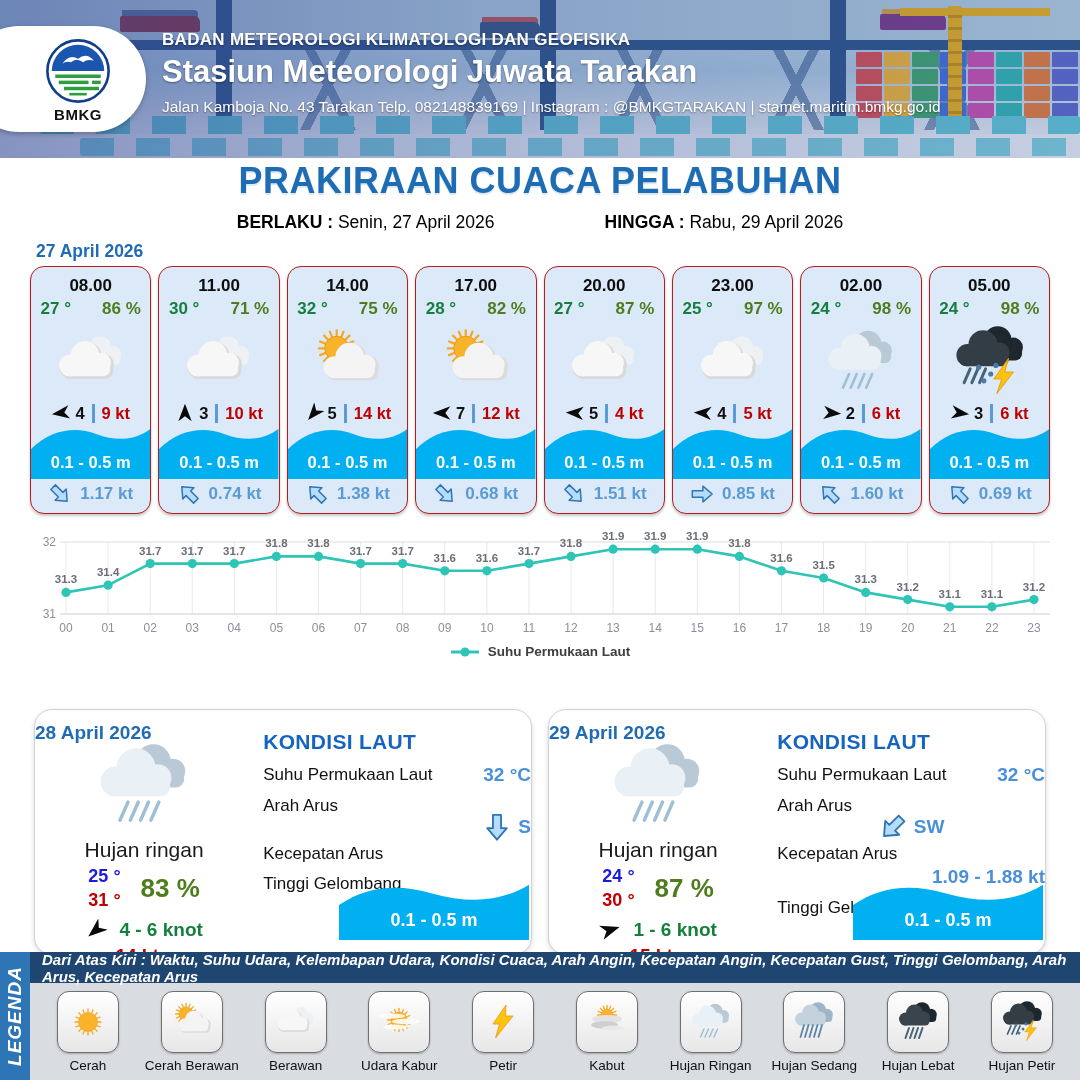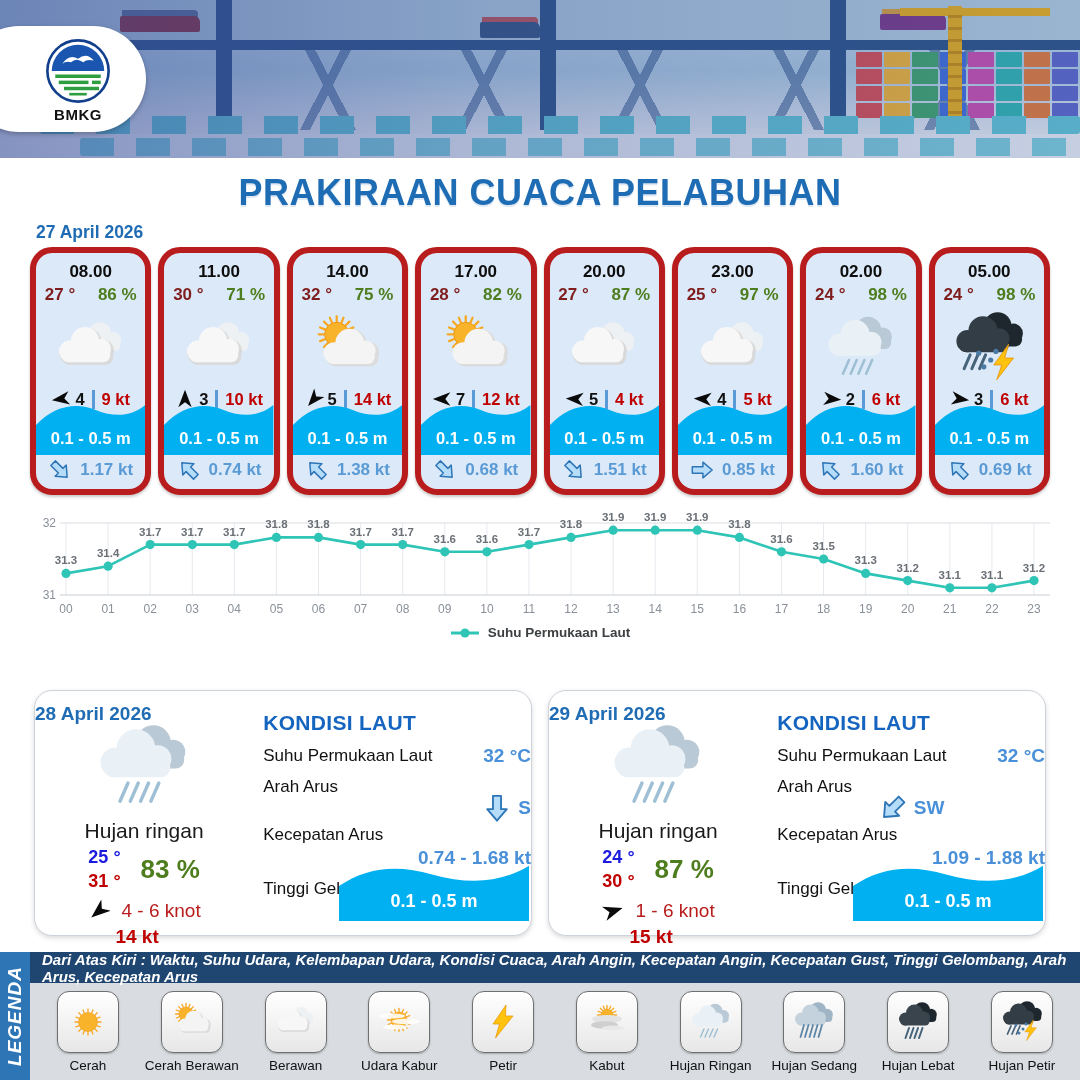--- a/index.html
+++ b/index.html
@@ -43,37 +43,37 @@
   .logo-mark { width:92px; text-align:center; }
   .logo-mark svg { display:block; margin:0 auto; }
   .logo-text { font-size:15px; font-weight:700; color:#111; letter-spacing:.5px; margin-top:0; }
 
   .hdr-text { position:absolute; left:162px; top:30px; color:#fff; }
   .hdr-agency { font-size:17px; font-weight:700; letter-spacing:.3px; text-shadow:0 1px 2px rgba(0,0,0,.4); }
   .hdr-station { font-size:31px; font-weight:700; margin-top:4px; text-shadow:0 1px 2px rgba(0,0,0,.4); }
   .hdr-address { font-size:15.5px; margin-top:8px; text-shadow:0 1px 2px rgba(0,0,0,.4); }
 
   
-  .titleblock { text-align:center; margin-top:14px; }
+  .titleblock { text-align:center; margin-top:2px; }
   .title-main { font-size:36px; font-weight:800; color:#1e6cb3; letter-spacing:.5px;
     text-shadow:0 2px 0 rgba(220,230,242,.9); }
   .title-sub { font-size:27px; font-weight:800; color:#3f8ad2; margin-top:4px; }
   .validity { display:flex; justify-content:center; gap:110px; margin-top:10px; font-size:17.5px; color:#000; }
   .validity b { font-weight:800; }
   .date-label { margin:8px 0 4px 36px; color:#1f6cb5; font-weight:800; font-size:17.5px; }
 
   
   .cards { display:flex; gap:7px; margin:0 30px; height:248px; }
   .hcard { flex:1; position:relative; overflow:hidden; background:#dbe9f8;
-    border:6px solid #b91c1c; border-radius:22px; box-shadow:0 2px 3px rgba(0,0,0,.22);
+    border:1px solid #b91c1c; border-radius:14px; box-shadow:0 2px 3px rgba(0,0,0,.22);
     display:flex; flex-direction:column; align-items:center; }
   .h-time { font-size:17px; font-weight:800; color:#0d0d0d; margin-top:9px; }
   .h-th { display:flex; justify-content:space-between; width:84%; margin-top:3px;
     font-size:17px; font-weight:800; }
-  .h-temp { color:#7f1d1d; } .h-hum { color:#4e7d1e; }
+  .h-temp { color:#15803d; } .h-hum { color:#4e7d1e; }
   .h-icon { height:82px; display:flex; align-items:center; justify-content:center; margin-top:2px; }
   .h-wind { display:flex; align-items:center; gap:4px; font-size:16.5px; font-weight:800; color:#111; }
   .h-sep { width:3px; height:19px; background:#5b9bd5; margin:0 3px; }
   .h-gust { color:#c00000; }
   .h-wave { position:absolute; bottom:34px; left:0; right:0; height:62px; }
   .h-wave svg { position:absolute; inset:0; width:100%; height:100%; }
   .wave-label { position:absolute; bottom:7px; width:100%; text-align:center;
     color:#fff; font-weight:800; font-size:16.5px; }
   .h-cur { position:absolute; bottom:4px; left:0; right:0; height:30px;
     display:flex; align-items:center; justify-content:center; gap:8px;
@@ -90,21 +90,21 @@
     border:1.5px solid #cdd3da; border-radius:18px; box-shadow:0 2px 5px rgba(0,0,0,.15);
     padding:12px 0; display:flex;margin-top:40px; }
   .d-left { width:44%; display:flex; flex-direction:column; align-items:center; }
   .d-date { align-self:flex-start; color:#1f6cb5; font-weight:800; font-size:19px; }
   .d-icon { margin-top:-6px; height:100px; }
   .d-cond { font-size:21px; color:#1a1a1a; margin-top:0px; }
   .d-temps { display:flex; align-items:center; gap:20px; margin-top:2px; }
   .d-minmax { display:flex; flex-direction:column; font-size:18px; font-weight:800; line-height:1.35; }
   .d-min { color:#1a1ae0; } .d-max { color:#c00000; }
   .d-hum { font-size:26px; font-weight:800; color:#4e7d1e; }
-  .d-wind { display:flex; align-items:center; gap:12px; font-size:19px; font-weight:400; color:#b91c1c; margin-top:6px; }
+  .d-wind { display:flex; align-items:center; gap:12px; font-size:19px; font-weight:700; color:#15803d; margin-top:6px; }
   .d-gust { color:#c00000; font-size:19px; font-weight:800; margin-top:4px; margin-left:-14px; }
 
   .d-right { flex:1; position:relative; padding-left:10px; padding-top:8px; }
   .k-title { color:#1565c0; font-weight:800; font-size:21px; letter-spacing:.3px; }
   .k-row { display:flex; justify-content:space-between; align-items:center; margin-top:10px; font-size:17px; color:#111; }
   .k-val { color:#4a90d9; font-weight:800; font-size:19px; }
   .k-dir { display:flex; align-items:center; gap:6px; margin-top:-4px; }
   .k-speed-val { text-align:right; color:#4a90d9; font-weight:800; font-size:19px; margin-top:2px; }
   .k-wavebadge { position:absolute; right:2px; bottom:2px; width:190px; height:64px; }
   .k-wavebadge svg { position:absolute; inset:0; width:100%; height:100%; }
@@ -191,24 +191,35 @@
           <rect x="18" y="51" width="34" height="4"></rect>
           <rect x="56" y="51" width="10" height="4"></rect>
           <rect x="24" y="58" width="40" height="4"></rect>
           <rect x="30" y="65" width="20" height="3"></rect>
         </g>
       </svg>
       <div class="logo-text">BMKG</div>
     </div>
   </div>
 
+  <div class="hdr-text">
+    <div class="hdr-agency">BADAN METEOROLOGI KLIMATOLOGI DAN GEOFISIKA</div>
+    <div class="hdr-station">Stasiun Meteorologi Juwata Tarakan</div>
+    <div class="hdr-address">Jalan Kamboja No. 43 Tarakan  Telp. 082148839169 | Instagram : @BMKGTARAKAN | stamet.maritim.bmkg.go.id</div>
+  </div>
 </div>
 
 <div class="titleblock">
   <div class="title-main">PRAKIRAAN CUACA PELABUHAN</div>
+  <div class="validity">
+    <div><b>BERLAKU :</b>
+      <span>Senin, 27 April 2026</span></div>
+    <div><b>HINGGA :</b>
+      <span>Rabu, 29 April 2026</span></div>
+  </div>
 </div>
 
 <div class="date-label">27 April 2026</div>
 
 <div class="cards" id="hourly-cards">
   <div class="hcard">
     <div class="h-time">08.00</div>
     <div class="h-th">
       <span class="h-temp">27 °</span>
       <span class="h-hum">86 %</span>
@@ -824,21 +835,20 @@
         <span>
             <svg viewBox="0 0 26 26" width="30" height="30" style="display:block">
     <path transform="rotate(90 13 13)" d="M2.5,9.5 L14,9.5 L14,4.5 L24,13 L14,21.5 L14,16.5 L2.5,16.5 Z" fill="#b5dcf8" stroke="#2e75b6" stroke-width="1.6" stroke-linejoin="round"></path>
             </svg>
           </span>
         <span class="k-val">S</span>
       </div>
       <div class="k-row" style="margin-top:2px">
         <span>Kecepatan Arus</span>
       </div>
-      <div class="k-speed-val">0.74 - 1.68 kt</div>
       <div class="k-row">
         <span>Tinggi Gelombang</span>
       </div>
       <div class="k-wavebadge">
         <svg viewBox="0 0 200 66" preserveAspectRatio="none">
           <path d="M0,30 C30,10 62,8 98,18 C138,29 172,26 200,9 L200,66 L0,66 Z" fill="#00b0f0"></path>
         </svg>
         <div class="wave-label">0.1 - 0.5 m</div>
       </div>
     </div>

